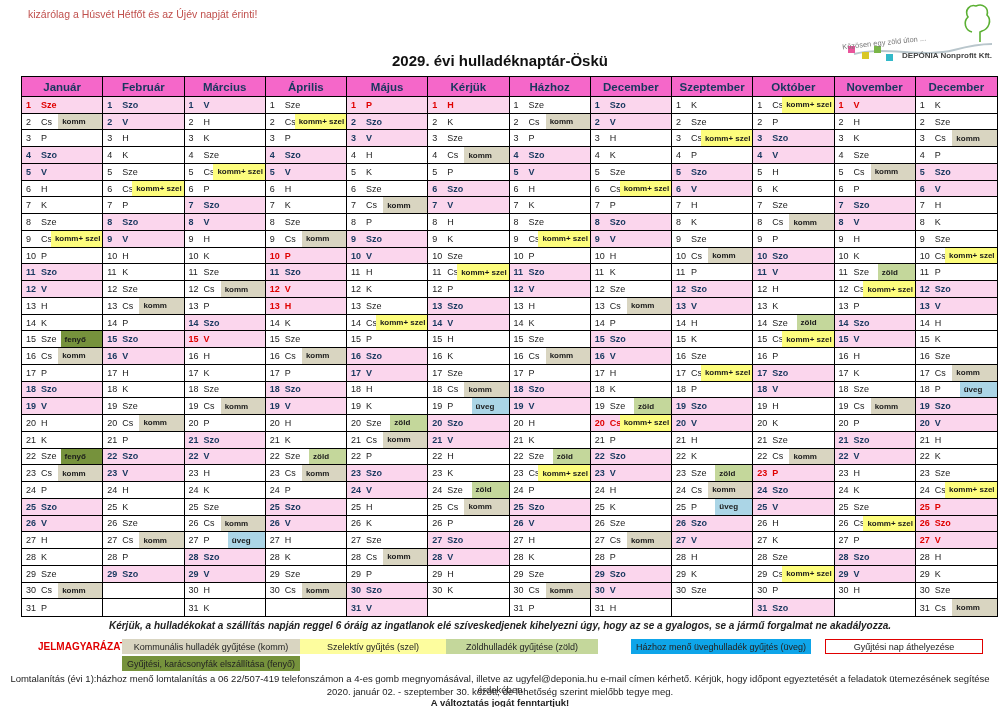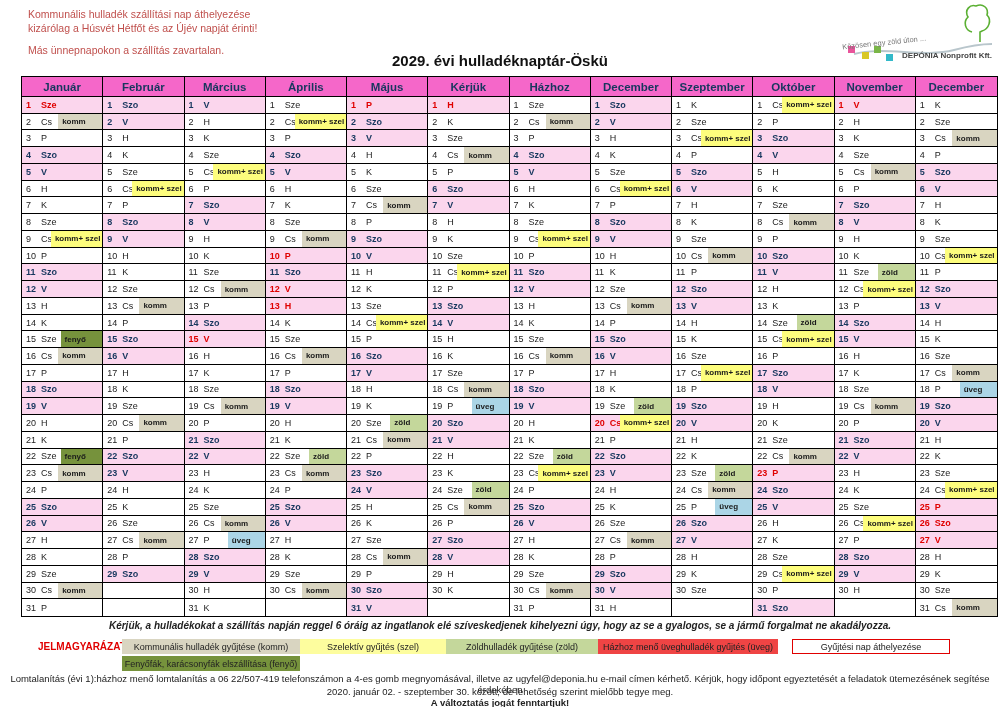--- a/index.html
+++ b/index.html
@@ -51,34 +51,32 @@
   .plea { position:absolute; left:0; top:620px; width:1000px; text-align:center;
           font-size:10px; font-style:italic; font-weight:bold; color:#222; }
   .legend-row1 { position:absolute; left:38px; top:639px; display:flex; align-items:center; }
   .legend-row2 { position:absolute; left:122px; top:656px; display:flex; }
   .legend-label { color:#e00000; font-weight:bold; font-size:10px; width:84px; }
   .lg-box { height:15px; display:flex; align-items:center; justify-content:center;
             font-size:9px; color:#222; }
   .lg-komm { width:178px; background:#d9d5c1; }
   .lg-szel { width:146px; background:#fdfd9e; }
   .lg-zold { width:152px; background:#c4d79b; }
-  .lg-uveg { width:180px; background:#ef4444; }
+  .lg-uveg { width:180px; background:#0ea5e9;margin-left:33px; }
   .lg-move { width:158px; background:#fff; border:1.5px solid #e00000; margin-left:14px; }
   .lg-fenyo{ width:178px; background:#76923c; }
   .lomtal { position:absolute; left:0; width:1000px; text-align:center; font-size:9.5px;
             color:#222; line-height:1.15; }
   .l1 { top:674px; } .l2 { top:687px; } .l3 { top:698px; font-weight:bold; }
 </style>
 </head>
 <body>
 
 <div class="notice">
-  <div>Kommunális hulladék szállítási nap áthelyezése</div>
   <div>kizárólag a Húsvét Hétfőt és az Újév napját érinti!</div>
-  <div class="p2">Más ünnepnapokon a szállítás zavartalan.</div>
 </div>
 
 <div class="head-center">
 </div>
 
 <div class="page-title">2029. évi hulladéknaptár-Öskü</div>
 
 <div class="logo">
   <svg width="160" height="66" viewBox="0 0 160 66">
     <path d="M138 30 C131 28 129 20 134 15 C130 8 136 2 142 4 C149 1 155 6 153 13 C158 18 155 27 148 29 L146 30 L146 40" fill="none" stroke="#5bb033" stroke-width="1.6"></path>
@@ -1672,18 +1670,18 @@
 
 <div class="legend-row1">
   <div class="legend-label">JELMAGYARÁZAT:</div>
   <div class="lg-box lg-komm">Kommunális hulladék gyűjtése (komm)</div>
   <div class="lg-box lg-szel">Szelektív gyűjtés (szel)</div>
   <div class="lg-box lg-zold">Zöldhulladék gyűjtése (zöld)</div>
   <div class="lg-box lg-uveg">Házhoz menő üveghulladék gyűjtés (üveg)</div>
   <div class="lg-box lg-move">Gyűjtési nap áthelyezése</div>
 </div>
 <div class="legend-row2">
-  <div class="lg-box lg-fenyo">Fenyőfák, karácsonyfák elszállítása (fenyő)</div>
+  <div class="lg-box lg-fenyo">Gyűjtési, karácsonyfák elszállítása (fenyő)</div>
 </div>
 
 <div class="lomtal l1">Lomtalanítás (évi 1):házhoz menő lomtalanítás a 06 22/507-419 telefonszámon a 4-es gomb megnyomásával, illetve az ugyfel@deponia.hu e-mail címen kérhető. Kérjük, hogy időpont egyeztetését a feladatok ütemezésének segítése érdekében</div>
 <div class="lomtal l2">2020. január 02. - szeptember 30. között, de lehetőség szerint mielőbb tegye meg.</div>
 <div class="lomtal l3">A változtatás jogát fenntartjuk!</div>
 
 </body></html>

